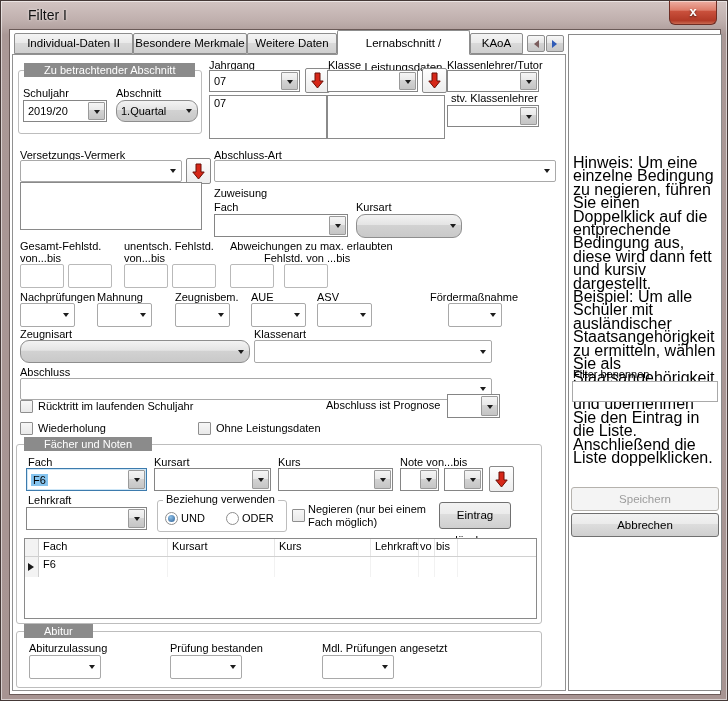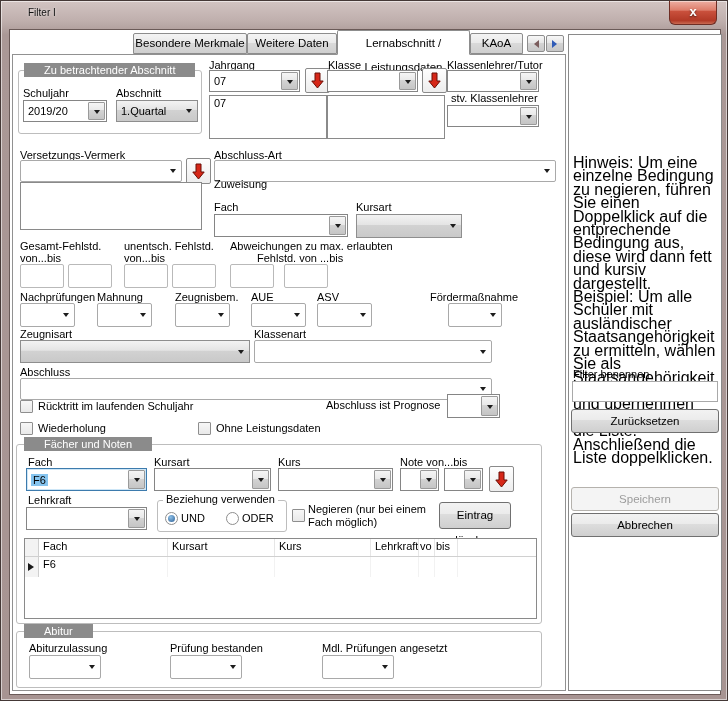--- a/index.html
+++ b/index.html
@@ -1,21 +1,21 @@
 <!DOCTYPE html>
 <html><head>
 <meta charset="utf-8">
 <style>
   html,body{margin:0;padding:0;}
   body{width:728px;height:701px;font-family:"Liberation Sans",sans-serif;font-size:11px;color:#000;}
   .window{position:relative;width:728px;height:701px;box-sizing:border-box;
     background:linear-gradient(180deg,#d6c9c7 0px,#bcabা9 0,#c2b2b0 18px,#ab9997 32px,#a59391 100%);
     background:linear-gradient(180deg,#d2c4c2 0px,#bfafad 20px,#aa9896 34px,#a79492 100%);
     border:1px solid #443836;box-shadow:inset 0 0 0 1px rgba(255,255,255,.55);}
-  .title{position:absolute;left:27px;top:6px;font-size:10px;color:#111;text-shadow:0 0 3px rgba(255,255,255,.8);text-align:right;}
+  .title{position:absolute;left:27px;top:6px;font-size:14px;color:#111;text-shadow:0 0 3px rgba(255,255,255,.8);text-align:right;}
   .closebtn{position:absolute;top:0;right:10px;width:48px;height:24px;box-sizing:border-box;
     background:linear-gradient(180deg,#edaea2 0%,#dd7c6a 40%,#c9503c 45%,#b23a27 85%,#c96a52 100%);
     border:1px solid #6e2d24;border-top:none;border-radius:0 0 6px 6px;
     box-shadow:inset 0 1px 0 rgba(255,255,255,.45);color:#fff;text-align:center;line-height:22px;
     font-weight:bold;font-size:13px;text-shadow:0 1px 2px rgba(0,0,0,.6);cursor:default;}
   .client{position:absolute;left:8px;top:28px;width:712px;height:666px;background:#fff;border:1px solid #6a5a58;box-sizing:border-box;}
 
   
   .tab{position:absolute;top:3px;height:21px;box-sizing:border-box;text-align:center;line-height:19px;font-size:11.5px;
     background:linear-gradient(180deg,#f4f4f4,#eaeaea 45%,#dadada 46%,#cfcfcf);border:1px solid #8d8d8d;border-radius:2px 2px 0 0;z-index:2;}
@@ -31,21 +31,21 @@
   .grp{position:absolute;border:1px solid #bdbdbd;border-radius:3px;box-sizing:border-box;z-index:4;}
   .grp-label{position:absolute;background:#8b8b8b;color:#fff;padding:0 20px;line-height:14px;z-index:6;}
   .cb{position:absolute;background:#fff;border:1px solid #858585;box-sizing:border-box;z-index:5;}
   .cb .val{position:absolute;left:4px;top:50%;transform:translateY(-50%);white-space:nowrap;}
   .cb .btn{position:absolute;top:1px;right:1px;bottom:1px;width:17px;box-sizing:border-box;
     background:linear-gradient(180deg,#f5f5f5,#e9e9e9 45%,#d3d3d3 46%,#c5c5c5);border:1px solid #9a9a9a;border-radius:1px;
     display:flex;align-items:center;justify-content:center;}
   .tri{width:0;height:0;border:3.5px solid transparent;border-top:4.5px solid #1c1c1c;margin-top:4px;display:inline-block;}
   .cb.flat{border-color:#a9a9a9;border-radius:2px;}
   .cb.flat .tri,.cb.themed .tri{position:absolute;right:5px;top:50%;margin-top:-2px;}
-  .cb.themed{background:linear-gradient(180deg,#f3f3f3,#e4e4e4 45%,#d2d2d2 46%,#c9c9c9);border:1px solid #8e8e8e;border-radius:0;}
+  .cb.themed{background:linear-gradient(180deg,#f3f3f3,#e4e4e4 45%,#d2d2d2 46%,#c9c9c9);border:1px solid #8e8e8e;border-radius:9px;}
   .cb.focused{border:1px solid #3d7bad;box-shadow:inset 0 0 0 1px #cde6f7;}
   .val.sel{background:#86c4ef;padding:0 2px;}
   .redbtn{position:absolute;box-sizing:border-box;border:1px solid #8a8a8a;border-radius:2px;
     background:linear-gradient(180deg,#fefefe,#ededed);display:flex;align-items:center;justify-content:center;z-index:5;}
   .inp{position:absolute;background:#fff;border:1px solid #b9b9b9;border-radius:2px;box-sizing:border-box;z-index:5;}
   .listbox{position:absolute;background:#fff;border:1px solid #8a8a8a;box-sizing:border-box;padding:1px 4px;z-index:5;}
   .chk{position:absolute;width:13px;height:13px;box-sizing:border-box;border:1px solid #8e8e8e;border-radius:1px;
     background:linear-gradient(180deg,#f7f7f7,#e9e9e9);z-index:5;}
   .rad{position:absolute;width:13px;height:13px;box-sizing:border-box;border:1px solid #8e8e8e;border-radius:50%;background:#fff;z-index:5;}
   .rad.on::after{content:"";position:absolute;left:2px;top:2px;width:7px;height:7px;border-radius:50%;
@@ -75,20 +75,21 @@
 </style>
 </head>
 <body>
 
 <div class="window">
   <div class="title">Filter I</div>
   <div class="closebtn"><span>x</span></div>
 
   <div class="client">
 
+    <div class="tab" style="left:4px;width:119px;">Individual-Daten II</div>
     <div class="tab" style="left:123px;width:114px;">Besondere Merkmale</div>
     <div class="tab" style="left:237px;width:90px;">Weitere Daten</div>
     <div class="tab active" style="left:327px;width:133px;">Lernabschnitt / Leistungsdaten</div>
     <div class="tab" style="left:460px;width:53px;">KAoA</div>
     <div class="tscroll" style="left:517px;">
         <i class="tl"></i>
       </div>
     <div class="tscroll" style="left:536px;">
         <i class="tr"></i>
       </div>
@@ -165,21 +166,21 @@
         </svg>
     </div>
     <div class="listbox" style="left:10px;top:152px;width:182px;height:48px;"></div>
 
     <div class="lb" style="left:204px;top:119px;">Abschluss-Art</div>
     <div class="cb flat" style="left:204px;top:130px;width:342px;height:22px;">
       <span class="val"></span>
         <i class="tri"></i>
     </div>
 
-    <div class="lb" style="left:204px;top:148px;">Zuweisung</div>
+    <div class="lb" style="left:204px;top:157px;">Zuweisung</div>
     <div class="lb" style="left:204px;top:171px;">Fach</div>
     <div class="cb classic" style="left:204px;top:184px;width:134px;height:23px;">
       <span class="val"></span>
       <span class="btn">
           <i class="tri"></i>
         </span>
     </div>
     <div class="lb" style="left:346px;top:171px;">Kursart</div>
     <div class="cb themed" style="left:346px;top:184px;width:106px;height:24px;">
       <span class="val"></span>
@@ -188,21 +189,21 @@
 
     <div class="lb" style="left:10px;top:210px;">Gesamt-Fehlstd.</div>
     <div class="lb" style="left:10px;top:222px;">von...bis</div>
     <div class="inp" style="left:10px;top:234px;width:44px;height:24px;"></div>
     <div class="inp" style="left:58px;top:234px;width:44px;height:24px;"></div>
     <div class="lb" style="left:114px;top:210px;">unentsch. Fehlstd.</div>
     <div class="lb" style="left:114px;top:222px;">von...bis</div>
     <div class="inp" style="left:114px;top:234px;width:44px;height:24px;"></div>
     <div class="inp" style="left:162px;top:234px;width:44px;height:24px;"></div>
     <div class="lb" style="left:220px;top:210px;">Abweichungen zu max. erlaubten</div>
-    <div class="lb" style="left:221px;top:222px;padding-left:26px;">Fehlstd. von ...bis</div>
+    <div class="lb" style="left:228px;top:222px;padding-left:26px;">Fehlstd. von ...bis</div>
     <div class="inp" style="left:220px;top:234px;width:44px;height:24px;"></div>
     <div class="inp" style="left:274px;top:234px;width:44px;height:24px;"></div>
 
     <div class="lb" style="left:10px;top:261px;">Nachprüfungen</div>
     <div class="cb flat" style="left:10px;top:273px;width:55px;height:24px;">
         <i class="tri"></i>
       </div>
     <div class="lb" style="left:87px;top:261px;">Mahnung</div>
     <div class="cb flat" style="left:87px;top:273px;width:55px;height:24px;">
         <i class="tri"></i>
@@ -347,18 +348,17 @@
         <i class="tri"></i>
       </div>
 
     <div class="sidepanel"></div>
     <div class="side-hint">
       <span>Hinweis: Um eine einzelne Bedingung zu negieren, führen Sie einen Doppelklick auf die entprechende Bedingung aus, diese wird dann fett und kursiv dargestellt.</span>
       <span>Beispiel: Um alle Schüler mit ausländischer Staatsangehörigkeit zu ermitteln, wählen Sie als Staatsangehörigkeit "Deutschland" aus und übernehmen Sie den Eintrag in die Liste. Anschließend die Liste doppelklicken.</span>
     </div>
     <div class="lb" style="left:563px;top:338px;">Filter benennen</div>
     <input class="filterinput" value="" style="">
-    <div class="w7btn" style="left:561px;top:379px;width:148px;height:24px;line-height:22px;">Zurücksetzen</div>
     <div class="w7btn disabled" style="left:561px;top:457px;width:148px;height:24px;line-height:22px;">Speichern</div>
     <div class="w7btn" style="left:561px;top:483px;width:148px;height:24px;line-height:22px;">Abbrechen</div>
 
   </div>
 </div>
 
 </body></html>

